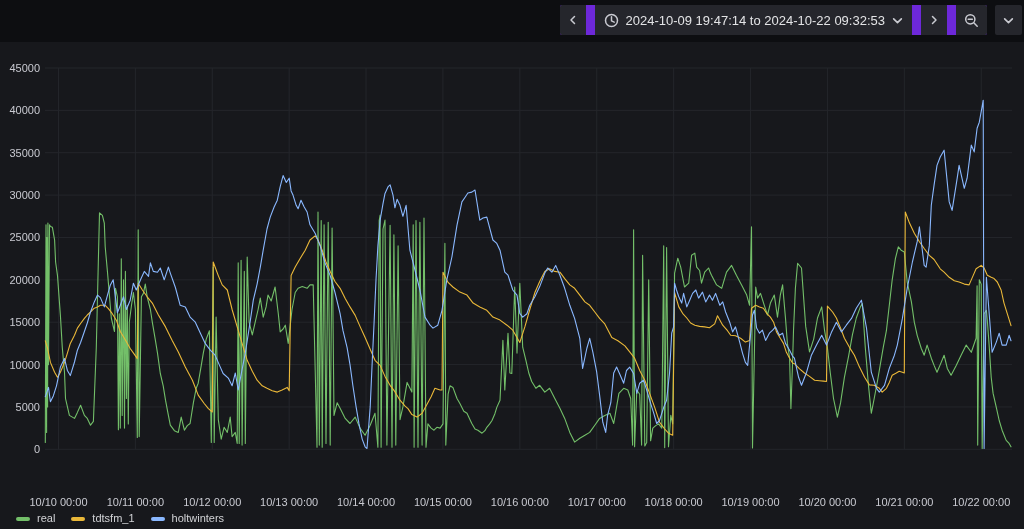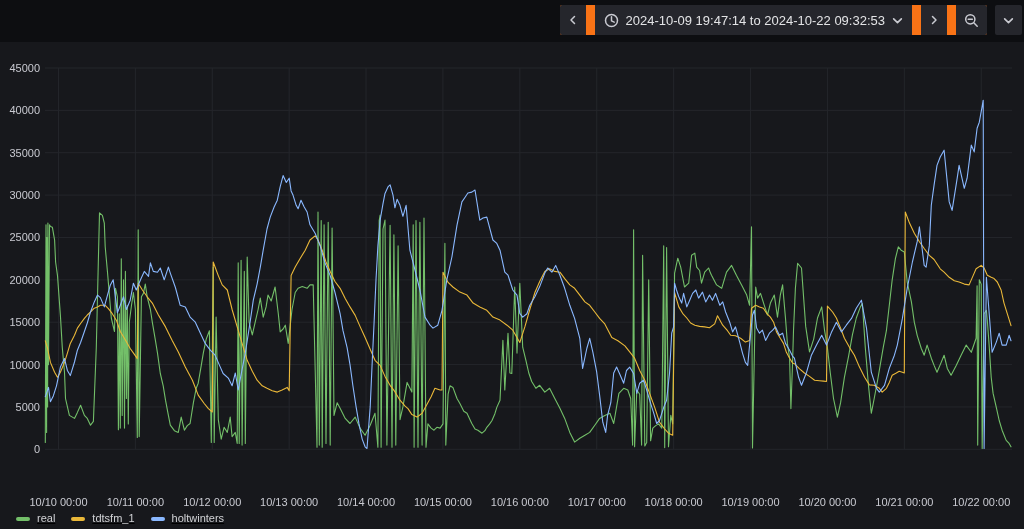--- a/index.html
+++ b/index.html
@@ -1,32 +1,32 @@
 <!DOCTYPE html>
 <html><head>
 <meta charset="utf-8">
 <style>
   html,body{margin:0;padding:0;background:#0d0e11;width:1024px;height:529px;overflow:hidden;
     font-family:"Liberation Sans",sans-serif;-webkit-font-smoothing:antialiased;}
   .topbar{position:absolute;left:0;top:0;width:1024px;height:42px;background:#0d0e11;
     display:flex;align-items:flex-start;justify-content:flex-end;}
   .toolbar-right{display:flex;gap:8px;margin-top:5px;margin-right:2px;}
-  .btn-group{display:flex;gap:9px;background:#f97316;border-radius:2px;overflow:hidden;}
+  .btn-group{display:flex;gap:9px;background:#6d28d9;border-radius:2px;overflow:hidden;}
   .tbtn{display:flex;align-items:center;gap:7px;background:#25262c;border:none;color:#d9dadc;
     height:30px;padding:0 9px;font-family:"Liberation Sans",sans-serif;font-size:13px;font-weight:500;cursor:pointer;}
   .tbtn.square{padding:0 8px;}
   .tbtn svg{display:block;}
   .icon-stroke{stroke:#c9cad1;fill:none;stroke-width:1.5;stroke-linecap:round;stroke-linejoin:round;}
   .timerange-label{white-space:nowrap;color:#e3e4e6;}
   .panel{position:absolute;left:0;top:42px;width:1024px;height:487px;background:#17181c;}
   #chart-svg{position:absolute;left:0;top:0;}
   .grid{stroke:#24262b;stroke-width:1;}
   .ticklab{fill:#c9cad1;font-family:"Liberation Sans",sans-serif;font-size:11px;}
   .legend{position:absolute;left:16px;bottom:5px;display:flex;gap:16px;align-items:center;}
-  .legend-item{display:flex;gap:7px;align-items:center;cursor:pointer;text-decoration:underline;}
+  .legend-item{display:flex;gap:7px;align-items:center;cursor:pointer;}
   .legend-dash{width:14px;height:4px;border-radius:2px;display:inline-block;}
   .legend-label{font-size:11px;color:#d2d3d6;line-height:11px;}
 </style>
 </head>
 <body>
 
 <div class="topbar">
   <div class="toolbar-right">
     <div class="btn-group">
       <button class="tbtn square" title="">

